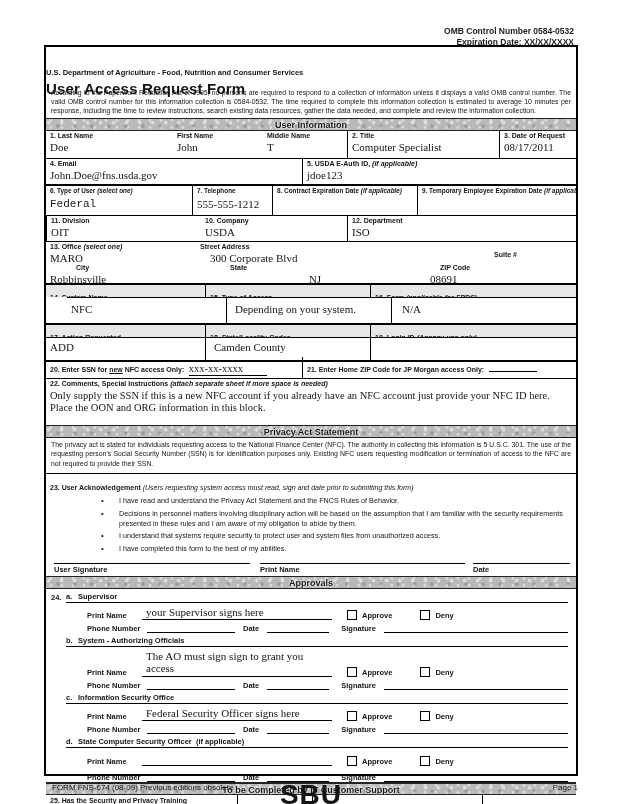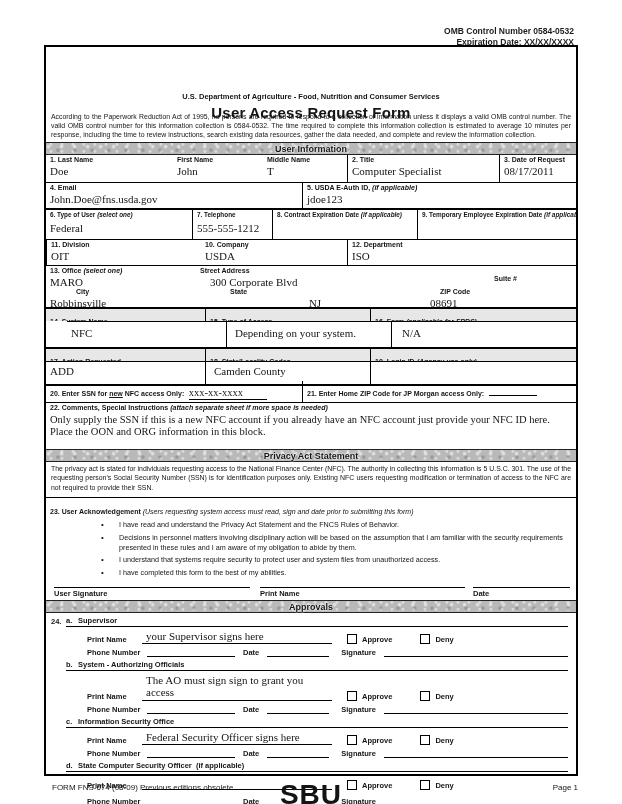--- a/index.html
+++ b/index.html
@@ -7,21 +7,21 @@
   .page {
     position:relative; width:622px; height:804px; background:#fff;
     font-family:"Liberation Sans", sans-serif; color:#141414; overflow:hidden;
   }
   .omb { position:absolute; top:26px; right:48px; text-align:right;
          font-size:8.5px; font-weight:bold; line-height:1.25; color:#1c1c1c; }
   .formbox {
     position:absolute; left:44px; top:45px; width:534px; height:731px;
     border:2px solid #000; display:flex; flex-direction:column; background:#fff;
   }
-  .hdr { text-align:center; padding-top:21px; height:41px;margin-top:24px; }
+  .hdr { text-align:left; padding-top:21px; height:41px; }
   .agency { font-size:7.5px; font-weight:bold; }
   .title  { font-size:15px; font-weight:bold; margin-top:3px; letter-spacing:.2px; }
   .pra { font-size:6.9px; line-height:1.3; padding:1px 5px 2px 5px; text-align:justify; height:32px; font-weight:500; }
   .band {
     height:13px; line-height:12px; text-align:center; font-size:9px; font-weight:bold;
     border-top:1px solid #222; border-bottom:1px solid #222;
     background-color:#b9b9b9;
     background-image:
       radial-gradient(circle at 20% 40%, rgba(255,255,255,.55) 1px, transparent 2.5px),
       radial-gradient(circle at 70% 65%, rgba(80,80,80,.30) 1px, transparent 2.5px),
@@ -111,21 +111,21 @@
       </div>
       <div class="cell bl" style="flex:1;">
         <div class="lb"><span>5. USDA E-Auth ID,</span> <span class="it">(if applicable)</span></div>
         <div class="val">jdoe123</div>
       </div>
     </div>
 
     <div class="row hv" style="height:31px;">
       <div class="cell" style="width:146px;">
         <div class="lb lbsm"><span>6. Type of User</span> <span class="it">(select one)</span></div>
-        <div class="val" style="margin-top:3px;">Federal</div>
+        <div class="val" style="margin-top:3px;font-family:Liberation Mono, monospace;">Federal</div>
       </div>
       <div class="cell bl" style="width:80px;">
         <div class="lb lbsm">7. Telephone</div>
         <div class="val" style="margin-top:3px;">555-555-1212</div>
       </div>
       <div class="cell bl" style="width:145px;">
         <div class="lb lbsm"><span>8. Contract Expiration Date</span> <span class="it">(if applicable)</span></div>
         <div class="val"></div>
       </div>
       <div class="cell bl" style="flex:1;">

